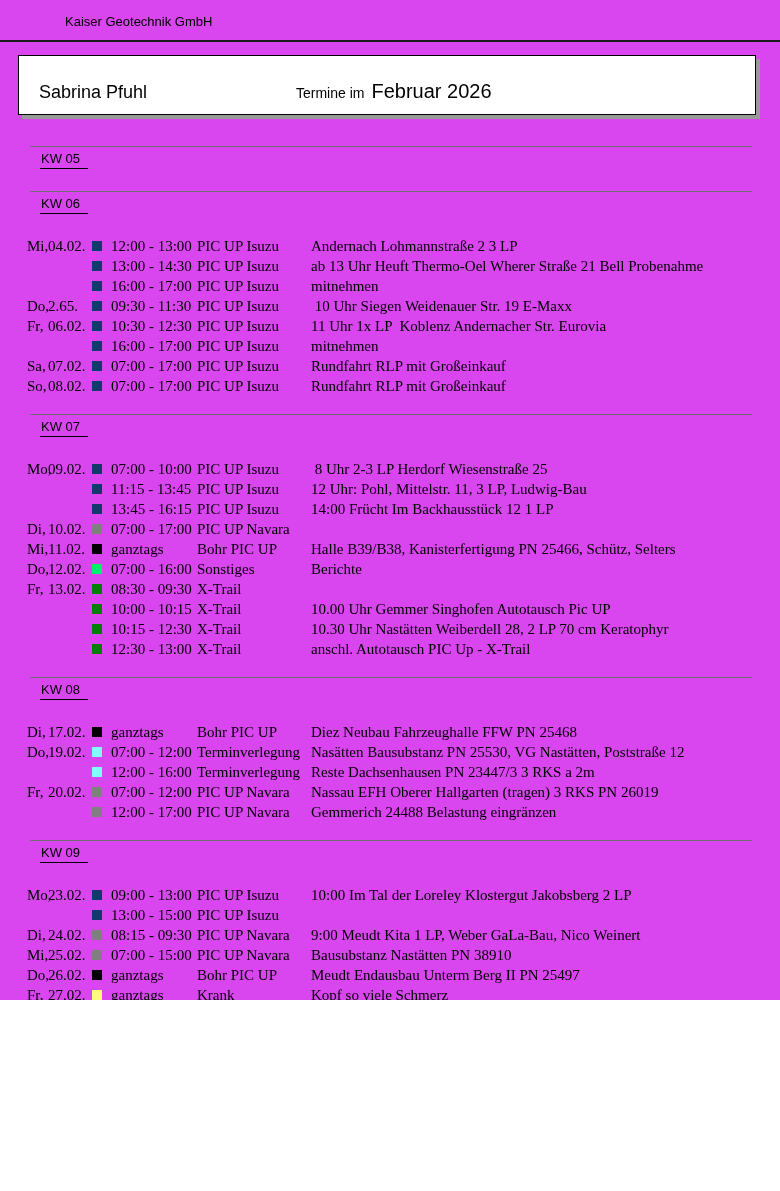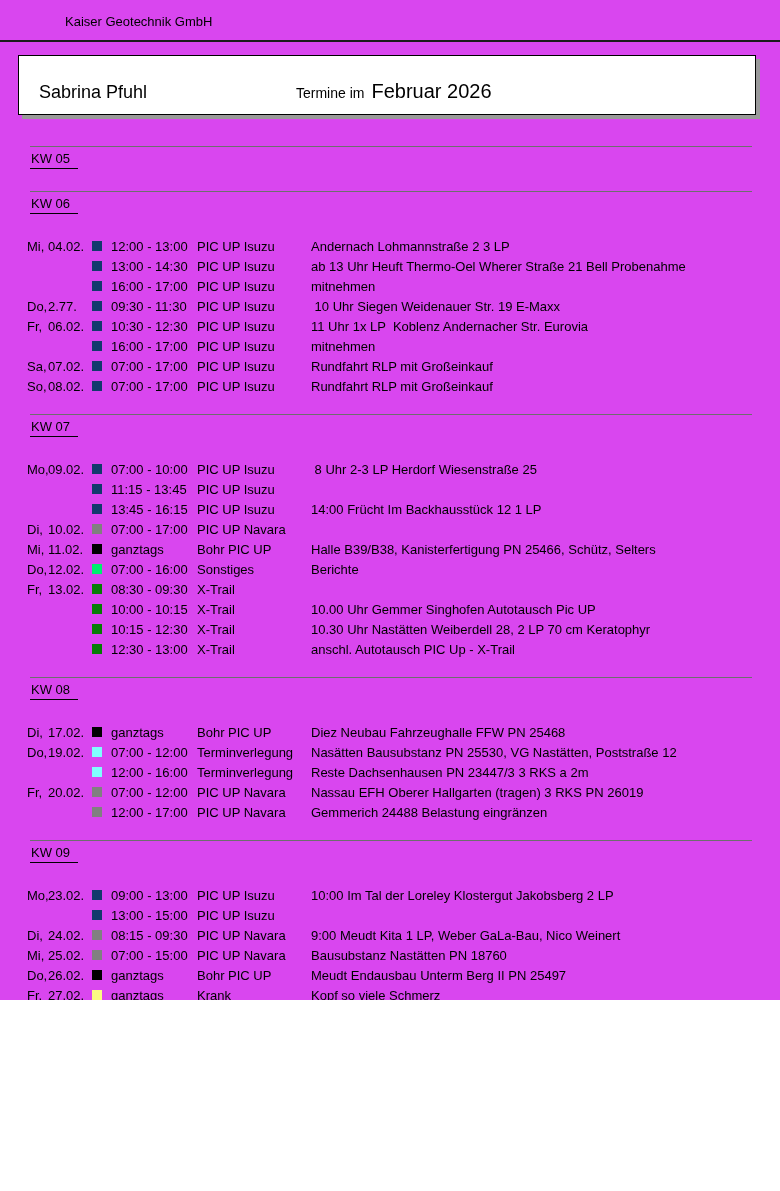--- a/index.html
+++ b/index.html
@@ -18,27 +18,27 @@
     display:flex; align-items:baseline; padding:24px 0 0 20px; box-sizing:content-box;
   }
   .person { font-size:18px; width:257px; }
   .title-prefix { font-size:14px; margin-right:7px; }
   .title-month { font-size:20px; }
 
   .weeks { margin-top:31px; }
   .week-section { margin:0 28px 18px 27px; }
   .week-rule { border-top:1px solid #6e6e6e; margin-left:3px; }
   .week-label {
-    display:inline-block; margin:4px 0 0 3px; font-size:13px;
+    display:inline-block; margin:4px 0 0 13px; font-size:13px;
     padding:0 8px 2px 1px; border-bottom:1px solid #000;
   }
   .week-rows { margin-top:22px; }
   .row {
     display:grid; grid-template-columns:21px 44px 19px 86px 114px 1fr;
-    height:20px; align-items:center; font-size:13px;
+    height:20px; align-items:center; font-size:15px;font-family:Liberation Serif, serif;
   }
   .c-day, .c-date, .c-time, .c-cat { white-space:pre; overflow:visible; }
   .c-desc { white-space:pre; overflow:visible; }
   .c-sq { display:flex; align-items:center; }
   .sq { width:10px; height:10px; display:block; }
 
   .footer { position:absolute; left:0; right:0; top:1148px; font-size:13px; }
   .footer-rule { margin:0 8px; border-top:1px solid #2a2a2a; }
   .footer-date { position:absolute; left:65px;  top:9px; }
   .footer-time { position:absolute; left:141px; top:9px;margin-top:42px; }
@@ -85,21 +85,21 @@
             <span class="c-date"></span>
             <span class="c-sq">
               <span class="sq" style="background: rgb(18, 58, 109);"></span>
             </span>
             <span class="c-time">16:00 - 17:00</span>
             <span class="c-cat">PIC UP Isuzu</span>
             <span class="c-desc">mitnehmen</span>
           </div>
           <div class="row">
             <span class="c-day">Do,</span>
-            <span class="c-date">2.77.</span>
+            <span class="c-date">2.65.</span>
             <span class="c-sq">
               <span class="sq" style="background: rgb(18, 58, 109);"></span>
             </span>
             <span class="c-time">09:30 - 11:30</span>
             <span class="c-cat">PIC UP Isuzu</span>
             <span class="c-desc"> 10 Uhr Siegen Weidenauer Str. 19 E-Maxx</span>
           </div>
           <div class="row">
             <span class="c-day">Fr,</span>
             <span class="c-date">06.02.</span>
@@ -153,20 +153,21 @@
             <span class="c-desc"> 8 Uhr 2-3 LP Herdorf Wiesenstraße 25</span>
           </div>
           <div class="row">
             <span class="c-day"></span>
             <span class="c-date"></span>
             <span class="c-sq">
               <span class="sq" style="background: rgb(18, 58, 109);"></span>
             </span>
             <span class="c-time">11:15 - 13:45</span>
             <span class="c-cat">PIC UP Isuzu</span>
+            <span class="c-desc">12 Uhr: Pohl, Mittelstr. 11, 3 LP, Ludwig-Bau</span>
           </div>
           <div class="row">
             <span class="c-day"></span>
             <span class="c-date"></span>
             <span class="c-sq">
               <span class="sq" style="background: rgb(18, 58, 109);"></span>
             </span>
             <span class="c-time">13:45 - 16:15</span>
             <span class="c-cat">PIC UP Isuzu</span>
             <span class="c-desc">14:00 Frücht Im Backhausstück 12 1 LP</span>
@@ -323,21 +324,21 @@
             <span class="c-desc">9:00 Meudt Kita 1 LP, Weber GaLa-Bau, Nico Weinert</span>
           </div>
           <div class="row">
             <span class="c-day">Mi,</span>
             <span class="c-date">25.02.</span>
             <span class="c-sq">
               <span class="sq" style="background: rgb(128, 128, 128);"></span>
             </span>
             <span class="c-time">07:00 - 15:00</span>
             <span class="c-cat">PIC UP Navara</span>
-            <span class="c-desc">Bausubstanz Nastätten PN 18760</span>
+            <span class="c-desc">Bausubstanz Nastätten PN 38910</span>
           </div>
           <div class="row">
             <span class="c-day">Do,</span>
             <span class="c-date">26.02.</span>
             <span class="c-sq">
               <span class="sq" style="background: rgb(0, 0, 0);"></span>
             </span>
             <span class="c-time">ganztags</span>
             <span class="c-cat">Bohr PIC UP</span>
             <span class="c-desc">Meudt Endausbau Unterm Berg II PN 25497</span>

